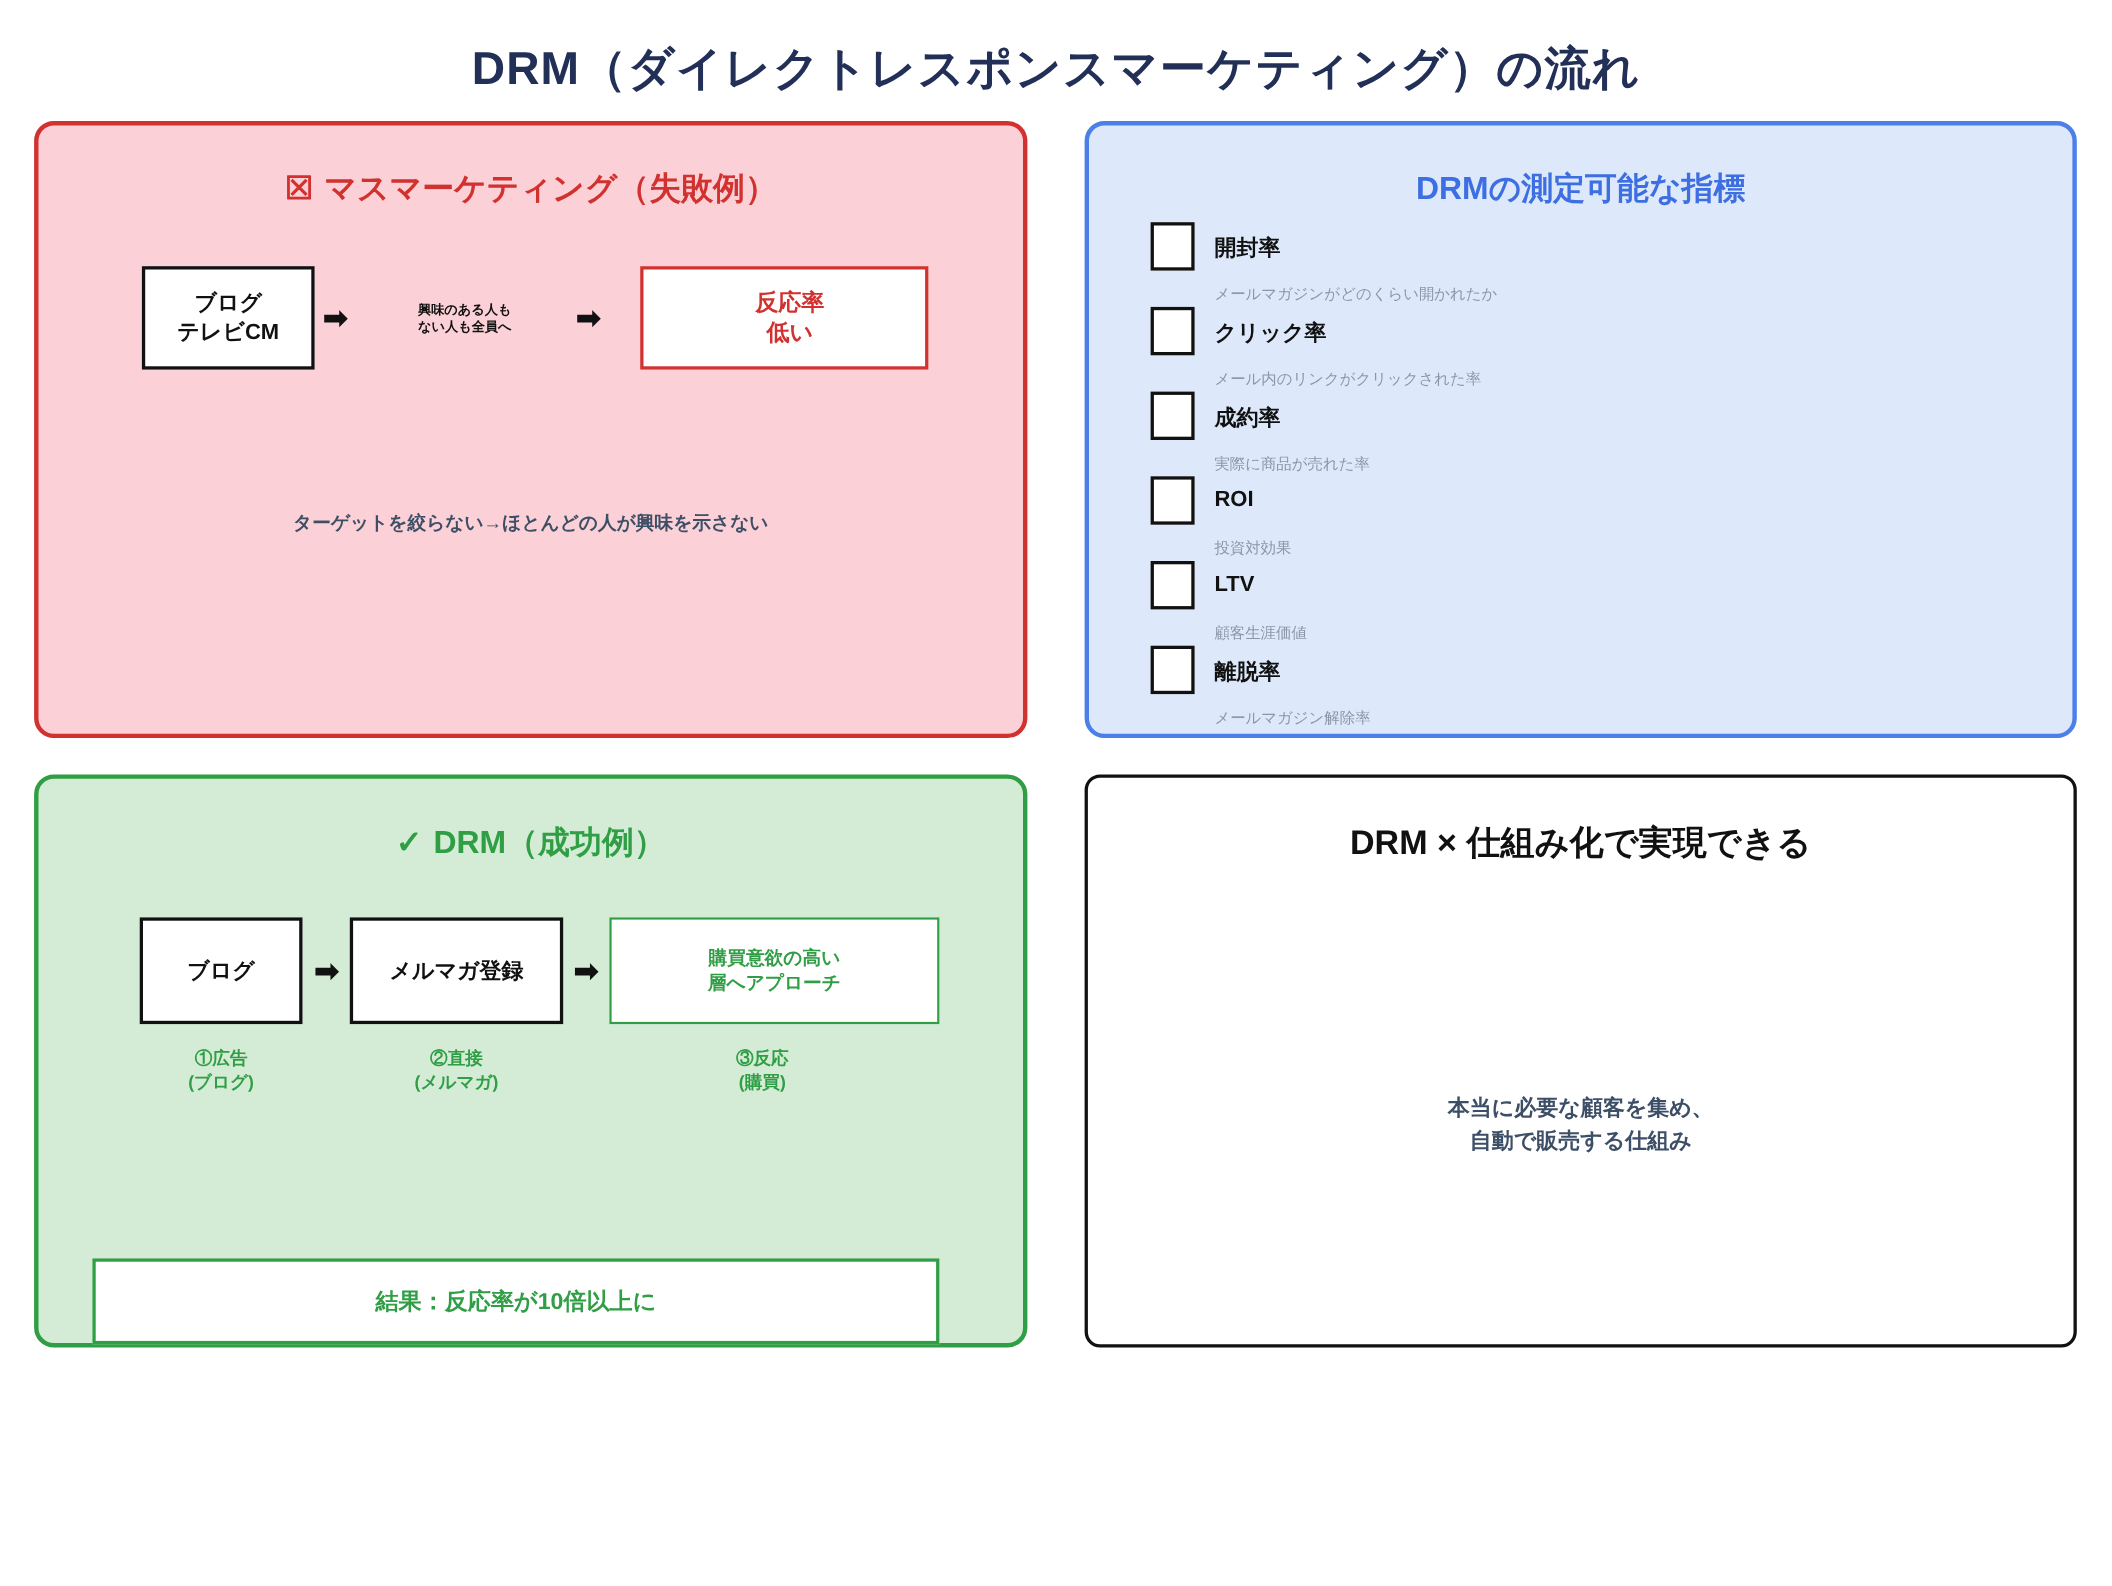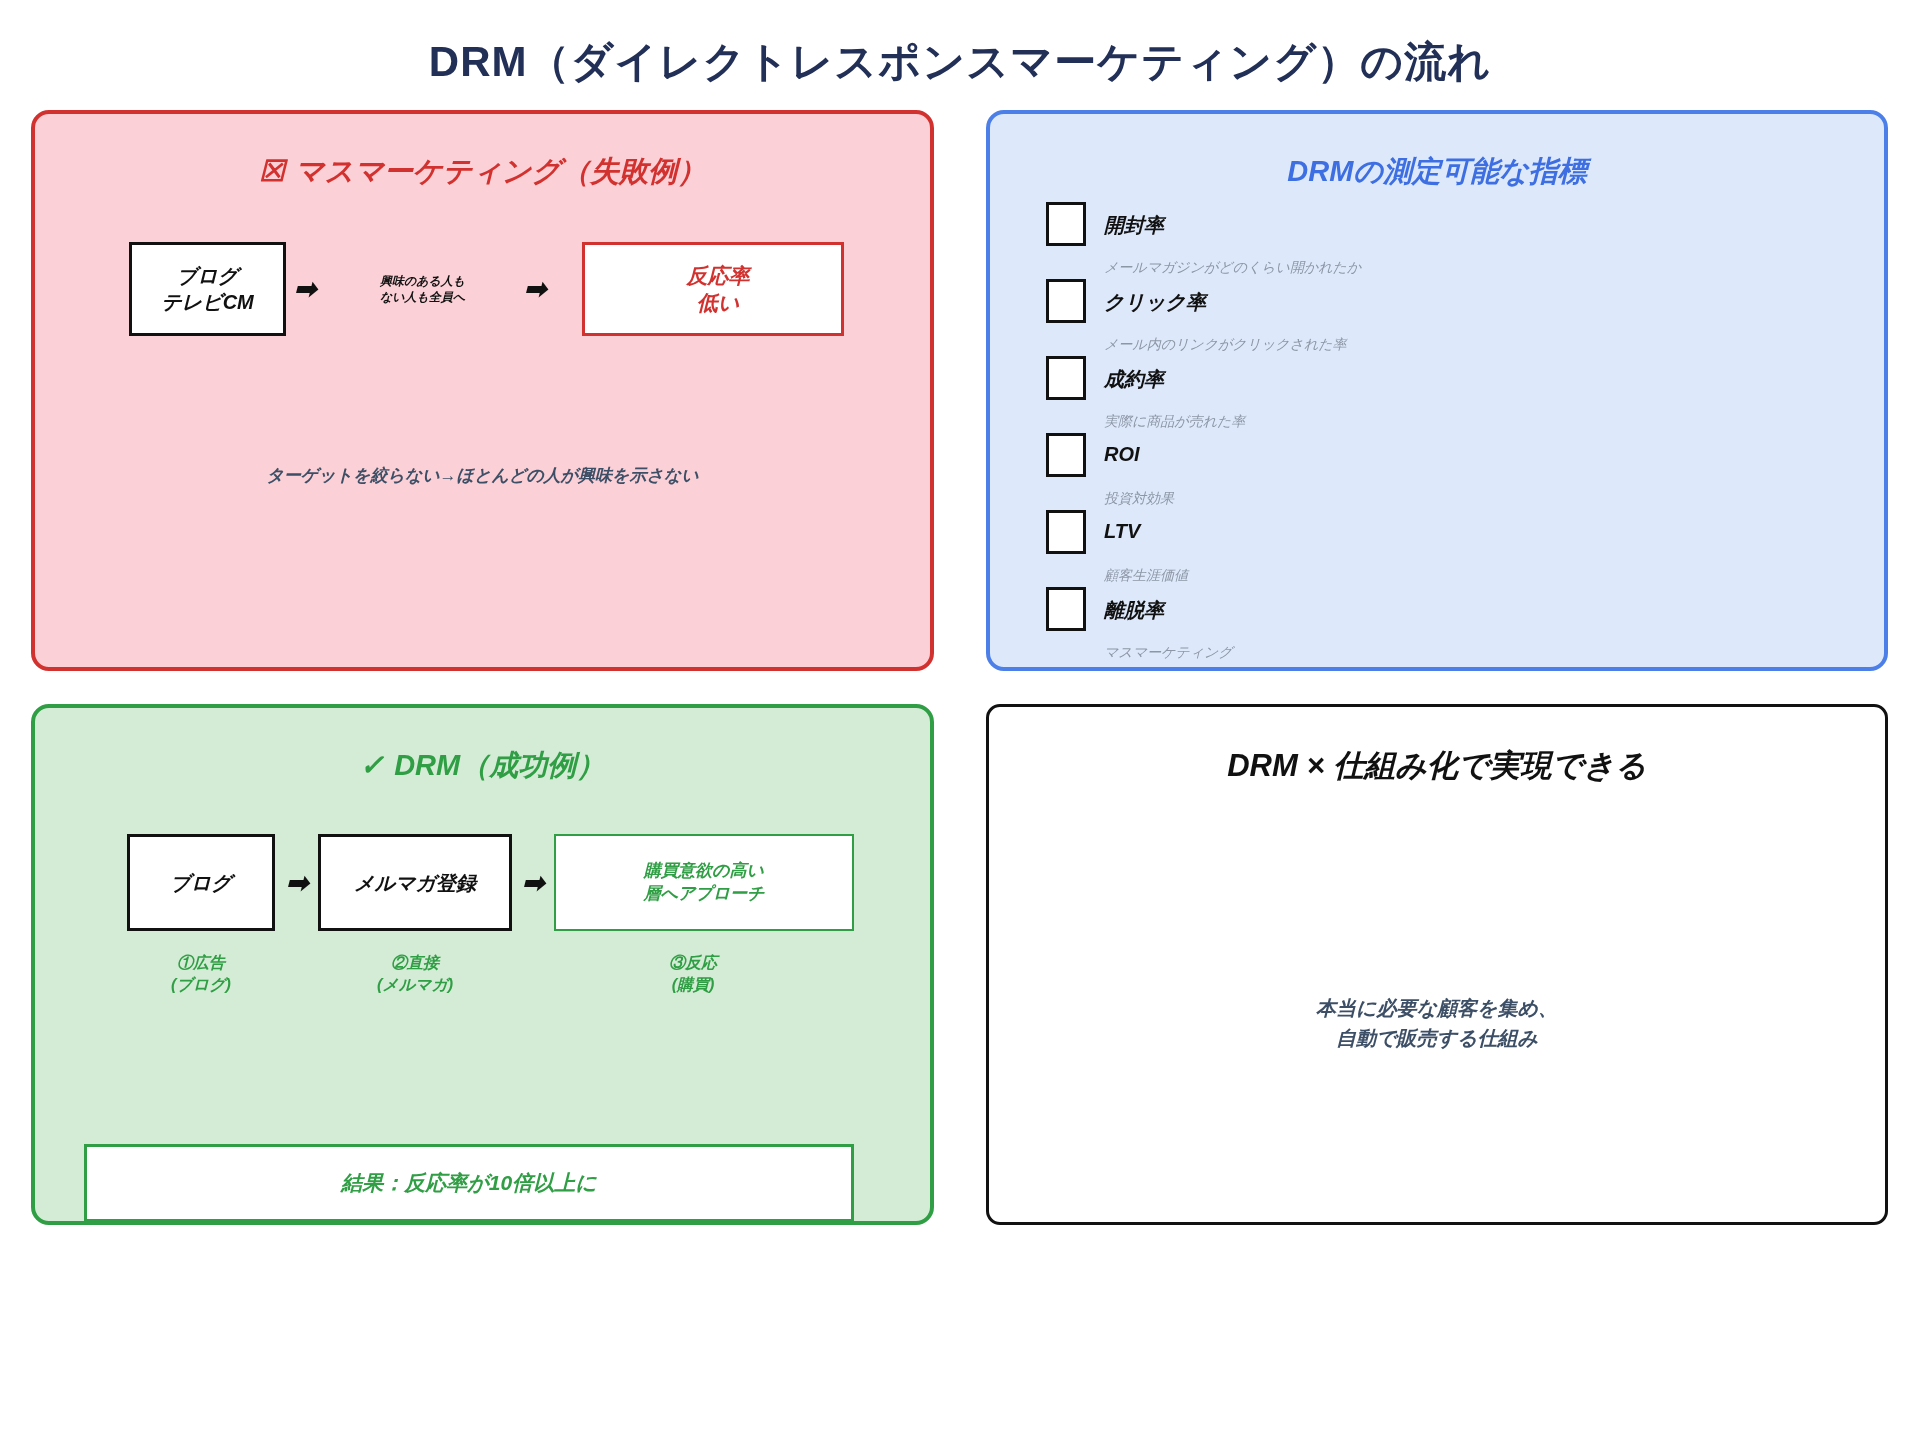--- a/index.html
+++ b/index.html
@@ -6,21 +6,21 @@
   body { background:#ffffff; font-family:"Liberation Sans", sans-serif; }
   .canvas { position:relative; width:1920px; height:1394px; background:#ffffff; overflow:hidden; }
   .preline { white-space:pre-line; }
 
   .page-title {
     position:absolute; top:34px; left:0; width:100%;
     text-align:center; font-size:42px; font-weight:bold; color:#223058;
     letter-spacing:1px;
   }
 
-  .panel { position:absolute; border-radius:18px;font-style:italic; }
+  .panel { position:absolute; border-radius:18px; }
   .panel-red   { left:31px;  top:110px; width:903px; height:561px; background:#fbd0d6; border:4px solid #d2322f; }
   .panel-blue  { left:986px; top:110px; width:902px; height:561px; background:#dde9fb; border:4px solid #4c7fe8; }
   .panel-green { left:31px;  top:704px; width:903px; height:521px; background:#d4ecd6; border:4px solid #2f9e44; }
   .panel-plain { left:986px; top:704px; width:902px; height:521px; background:#ffffff; border:3px solid #111111; border-radius:14px; }
 
   .panel-heading {
     position:absolute; top:38px; left:0; width:100%;
     text-align:center; font-size:29px; font-weight:bold;
   }
   .panel-heading.red   { color:#d2322f; }
@@ -141,21 +141,21 @@
         <div class="metric-desc">投資対効果</div>
       </div>
       <div class="metric-item">
         <div class="metric-checkbox"></div>
         <div class="metric-label">LTV</div>
         <div class="metric-desc">顧客生涯価値</div>
       </div>
       <div class="metric-item">
         <div class="metric-checkbox"></div>
         <div class="metric-label">離脱率</div>
-        <div class="metric-desc">マスマーケティング</div>
+        <div class="metric-desc">メールマガジン解除率</div>
       </div>
     </div>
   </div>
 
   <div class="panel panel-green">
     <div class="panel-heading green">
       <span class="heading-icon">✓</span><span>DRM（成功例）</span>
     </div>
     <div class="flow-box border-black g-box1">ブログ</div>
     <div class="flow-arrow g-arr1">➡</div>

